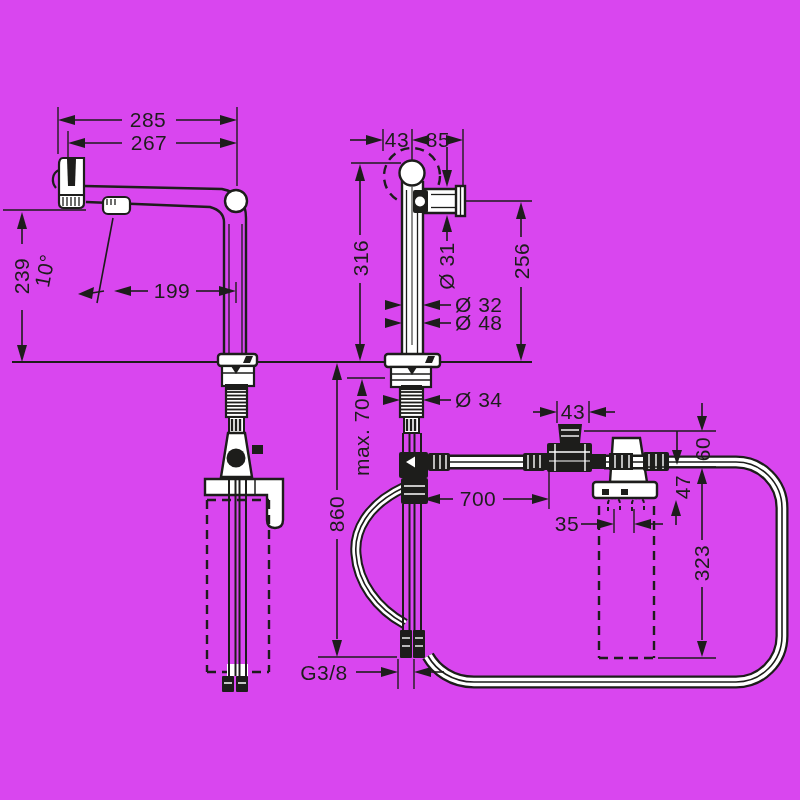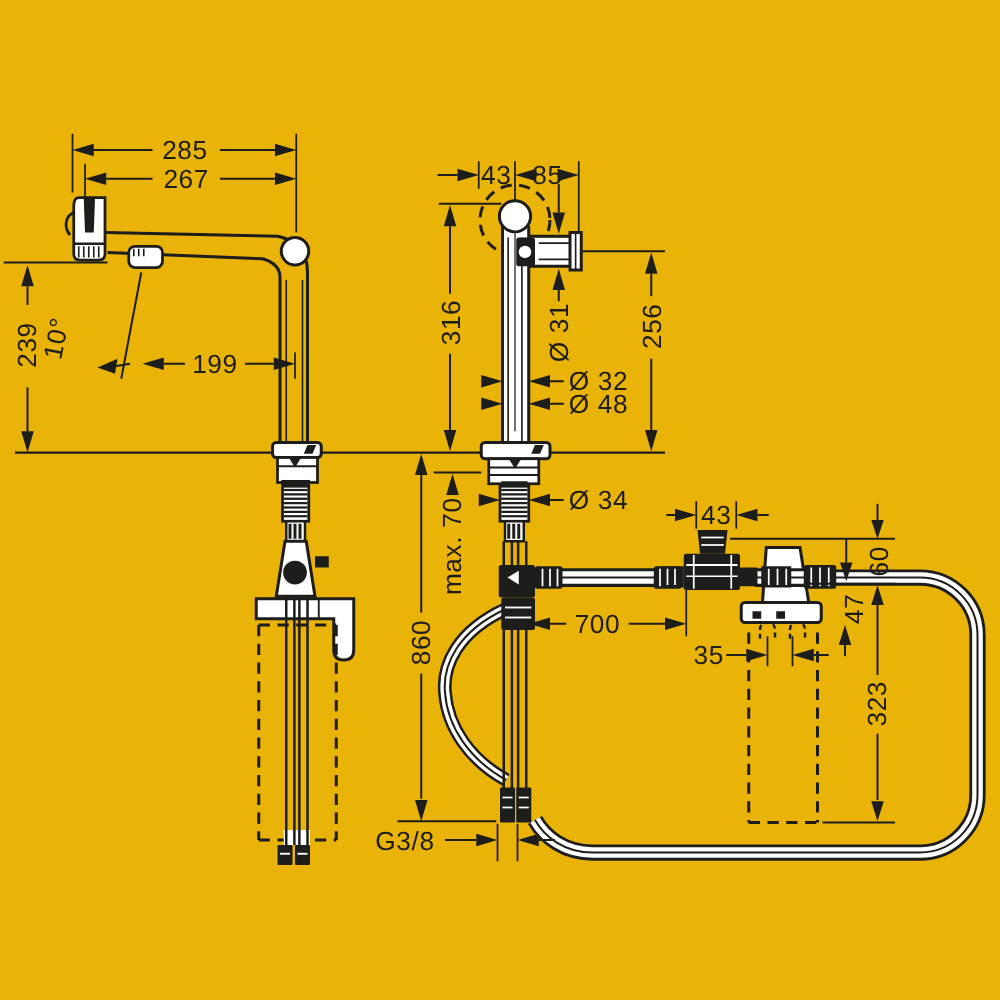--- a/index.html
+++ b/index.html
@@ -1,16 +1,16 @@
 <!DOCTYPE html>
 <html><head>
 <meta charset="utf-8">
 <style>
   html,body{margin:0;padding:0;background:#ffffff;}
-  .canvas{width:800px;height:800px;position:relative;background:#eab308;overflow:hidden;
+  .canvas{width:800px;height:800px;position:relative;background:#d946ef;overflow:hidden;
           font-family:"Liberation Sans", sans-serif;}
   svg{display:block;}
   text{font-family:"Liberation Sans", sans-serif;font-size:21px;fill:#1d1d1b;letter-spacing:0.5px;}
   .ln{stroke:#1d1d1b;fill:none;}
   .o24{stroke-width:2.4;} .o22{stroke-width:2.2;} .o2{stroke-width:2;}
   .thin{stroke-width:1.3;} .dim{stroke-width:1.6;} .ext{stroke-width:1.4;}
   .fill{fill:#1d1d1b;stroke:none;}
   .wfill{fill:#ffffff;stroke:#1d1d1b;}
   .wline{stroke:#ffffff;fill:none;}
   .dash{stroke-dasharray:9 6;}

